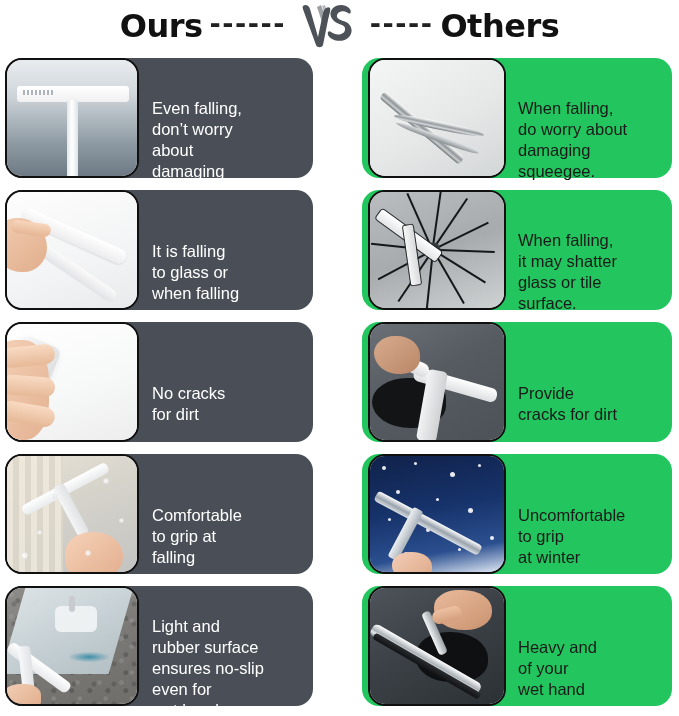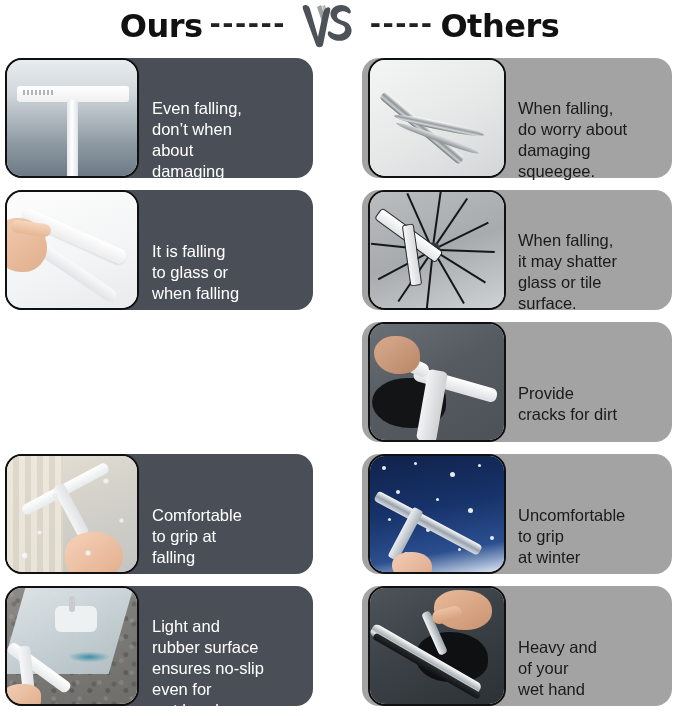--- a/index.html
+++ b/index.html
@@ -83,21 +83,21 @@
     box-sizing: border-box;
   }
   .card.ours {
     left: 5px;
     width: 308px;
     background: #4a4f57;
   }
   .card.others {
     left: 362px;
     width: 310px;
-    background: #a3a3a3;
+    background: #22c55e;
   }
 
   .thumb {
     position: relative;
     width: 134px;
     height: 120px;
     flex: 0 0 134px;
     border-radius: 17px;
     border: 2px solid #101010;
     box-sizing: border-box;
@@ -412,21 +412,21 @@
       <div class="card ours">
         <div class="thumb">
           <div class="scene sc-r1o">
             <div class="bar"></div>
               <div class="lbl"></div>
               <div class="stem"></div>
           </div>
         </div>
         <div class="card-text">
           <div class="line">Even falling,</div>
-          <div class="line">don’t when</div>
+          <div class="line">don’t worry</div>
           <div class="line">about</div>
           <div class="line">damaging</div>
         </div>
       </div>
       <div class="card others">
         <div class="thumb">
           <div class="scene sc-r1x">
             <div class="m1"></div>
               <div class="m2"></div>
               <div class="m3"></div>
@@ -480,20 +480,35 @@
         <div class="card-text">
           <div class="line">When falling,</div>
           <div class="line">it may shatter</div>
           <div class="line">glass or tile</div>
           <div class="line">surface.</div>
         </div>
       </div>
     </div>
 
     <div class="row">
+      <div class="card ours">
+        <div class="thumb">
+          <div class="scene sc-r3o">
+            <div class="handle"></div>
+            <div class="palm"></div>
+            <div class="f1"></div>
+              <div class="f2"></div>
+              <div class="f3"></div>
+          </div>
+        </div>
+        <div class="card-text">
+          <div class="line">No cracks</div>
+          <div class="line">for dirt</div>
+        </div>
+      </div>
       <div class="card others">
         <div class="thumb">
           <div class="scene sc-r3x">
             <div class="blob"></div>
             <div class="arm1"></div>
               <div class="arm2"></div>
             <div class="grip"></div>
               <div class="hand2"></div>
           </div>
         </div>

